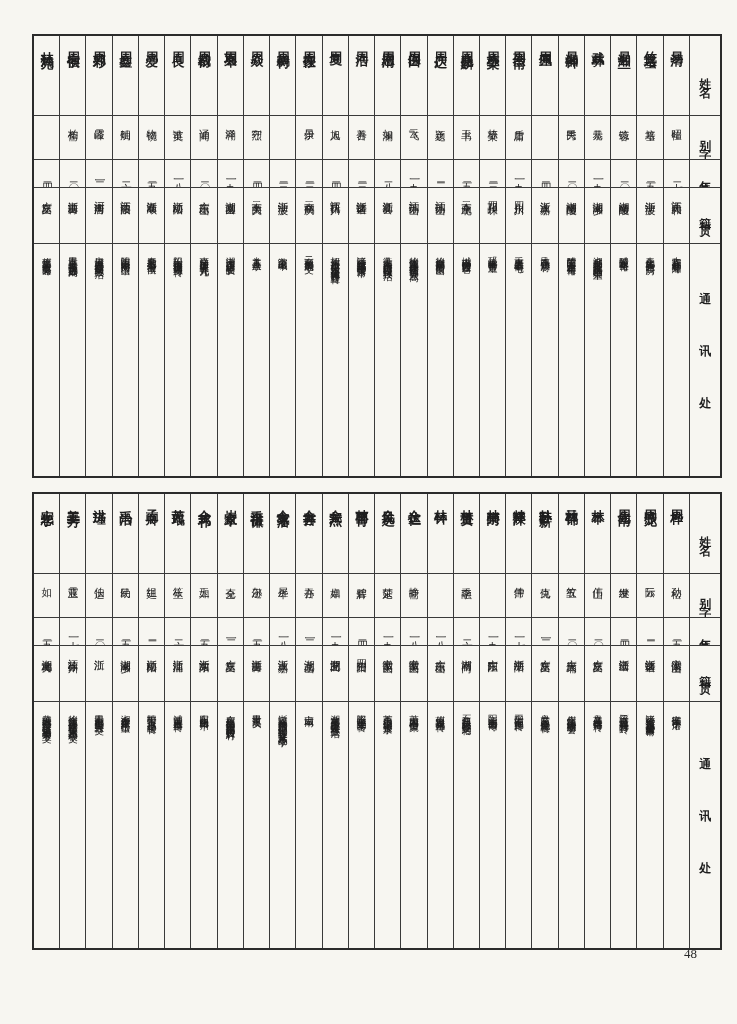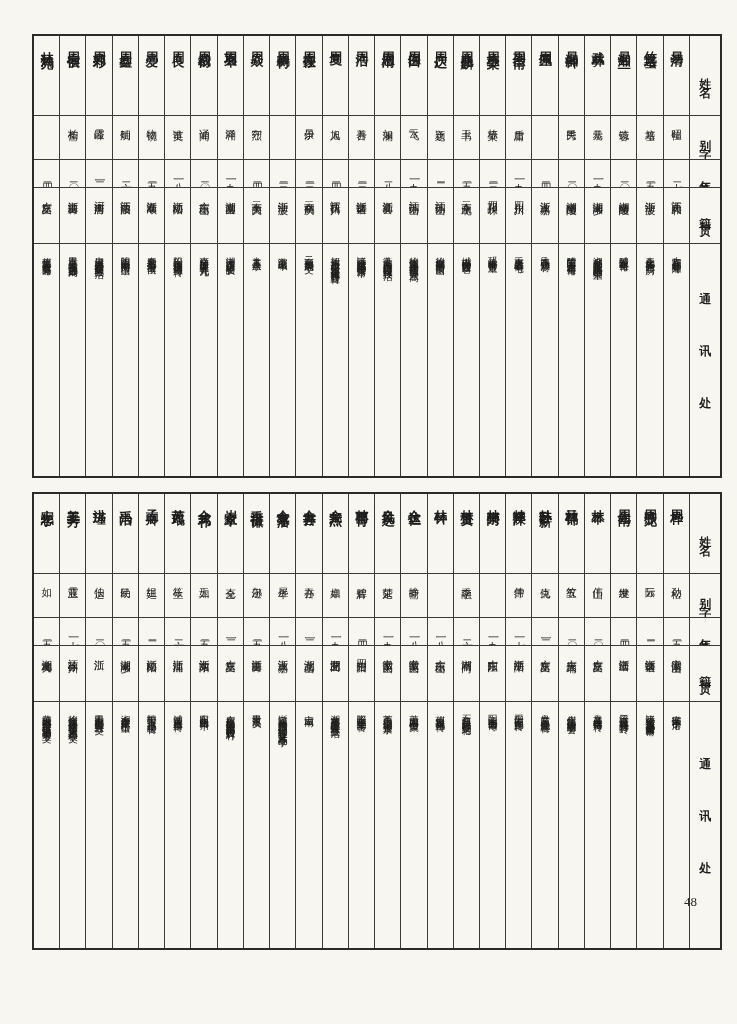--- a/index.html
+++ b/index.html
@@ -56,21 +56,21 @@
   .cell.address{height:232px;font-size:9.5px;}
   .tbl-bottom .cell.address{height:246px;}
   .col.header .cell{justify-content:center;font-weight:700;padding:2px 0;}
   .col.header .cell.name,
   .col.header .cell.zi,
   .col.header .cell.origin{font-size:12px;letter-spacing:8px;}
   .col.header .cell.age{font-size:12px;letter-spacing:4px;}
   .col.header .cell.address{font-size:12px;letter-spacing:52px;}
   .page-number{
     position:absolute;
-    top:894px;
+    top:946px;
     right:40px;
     font-size:13px;
     color:#2a2a2a;
   }
 </style>
 </head>
 <body>
 
 <div class="page">
   <div class="tbl tbl-top">

